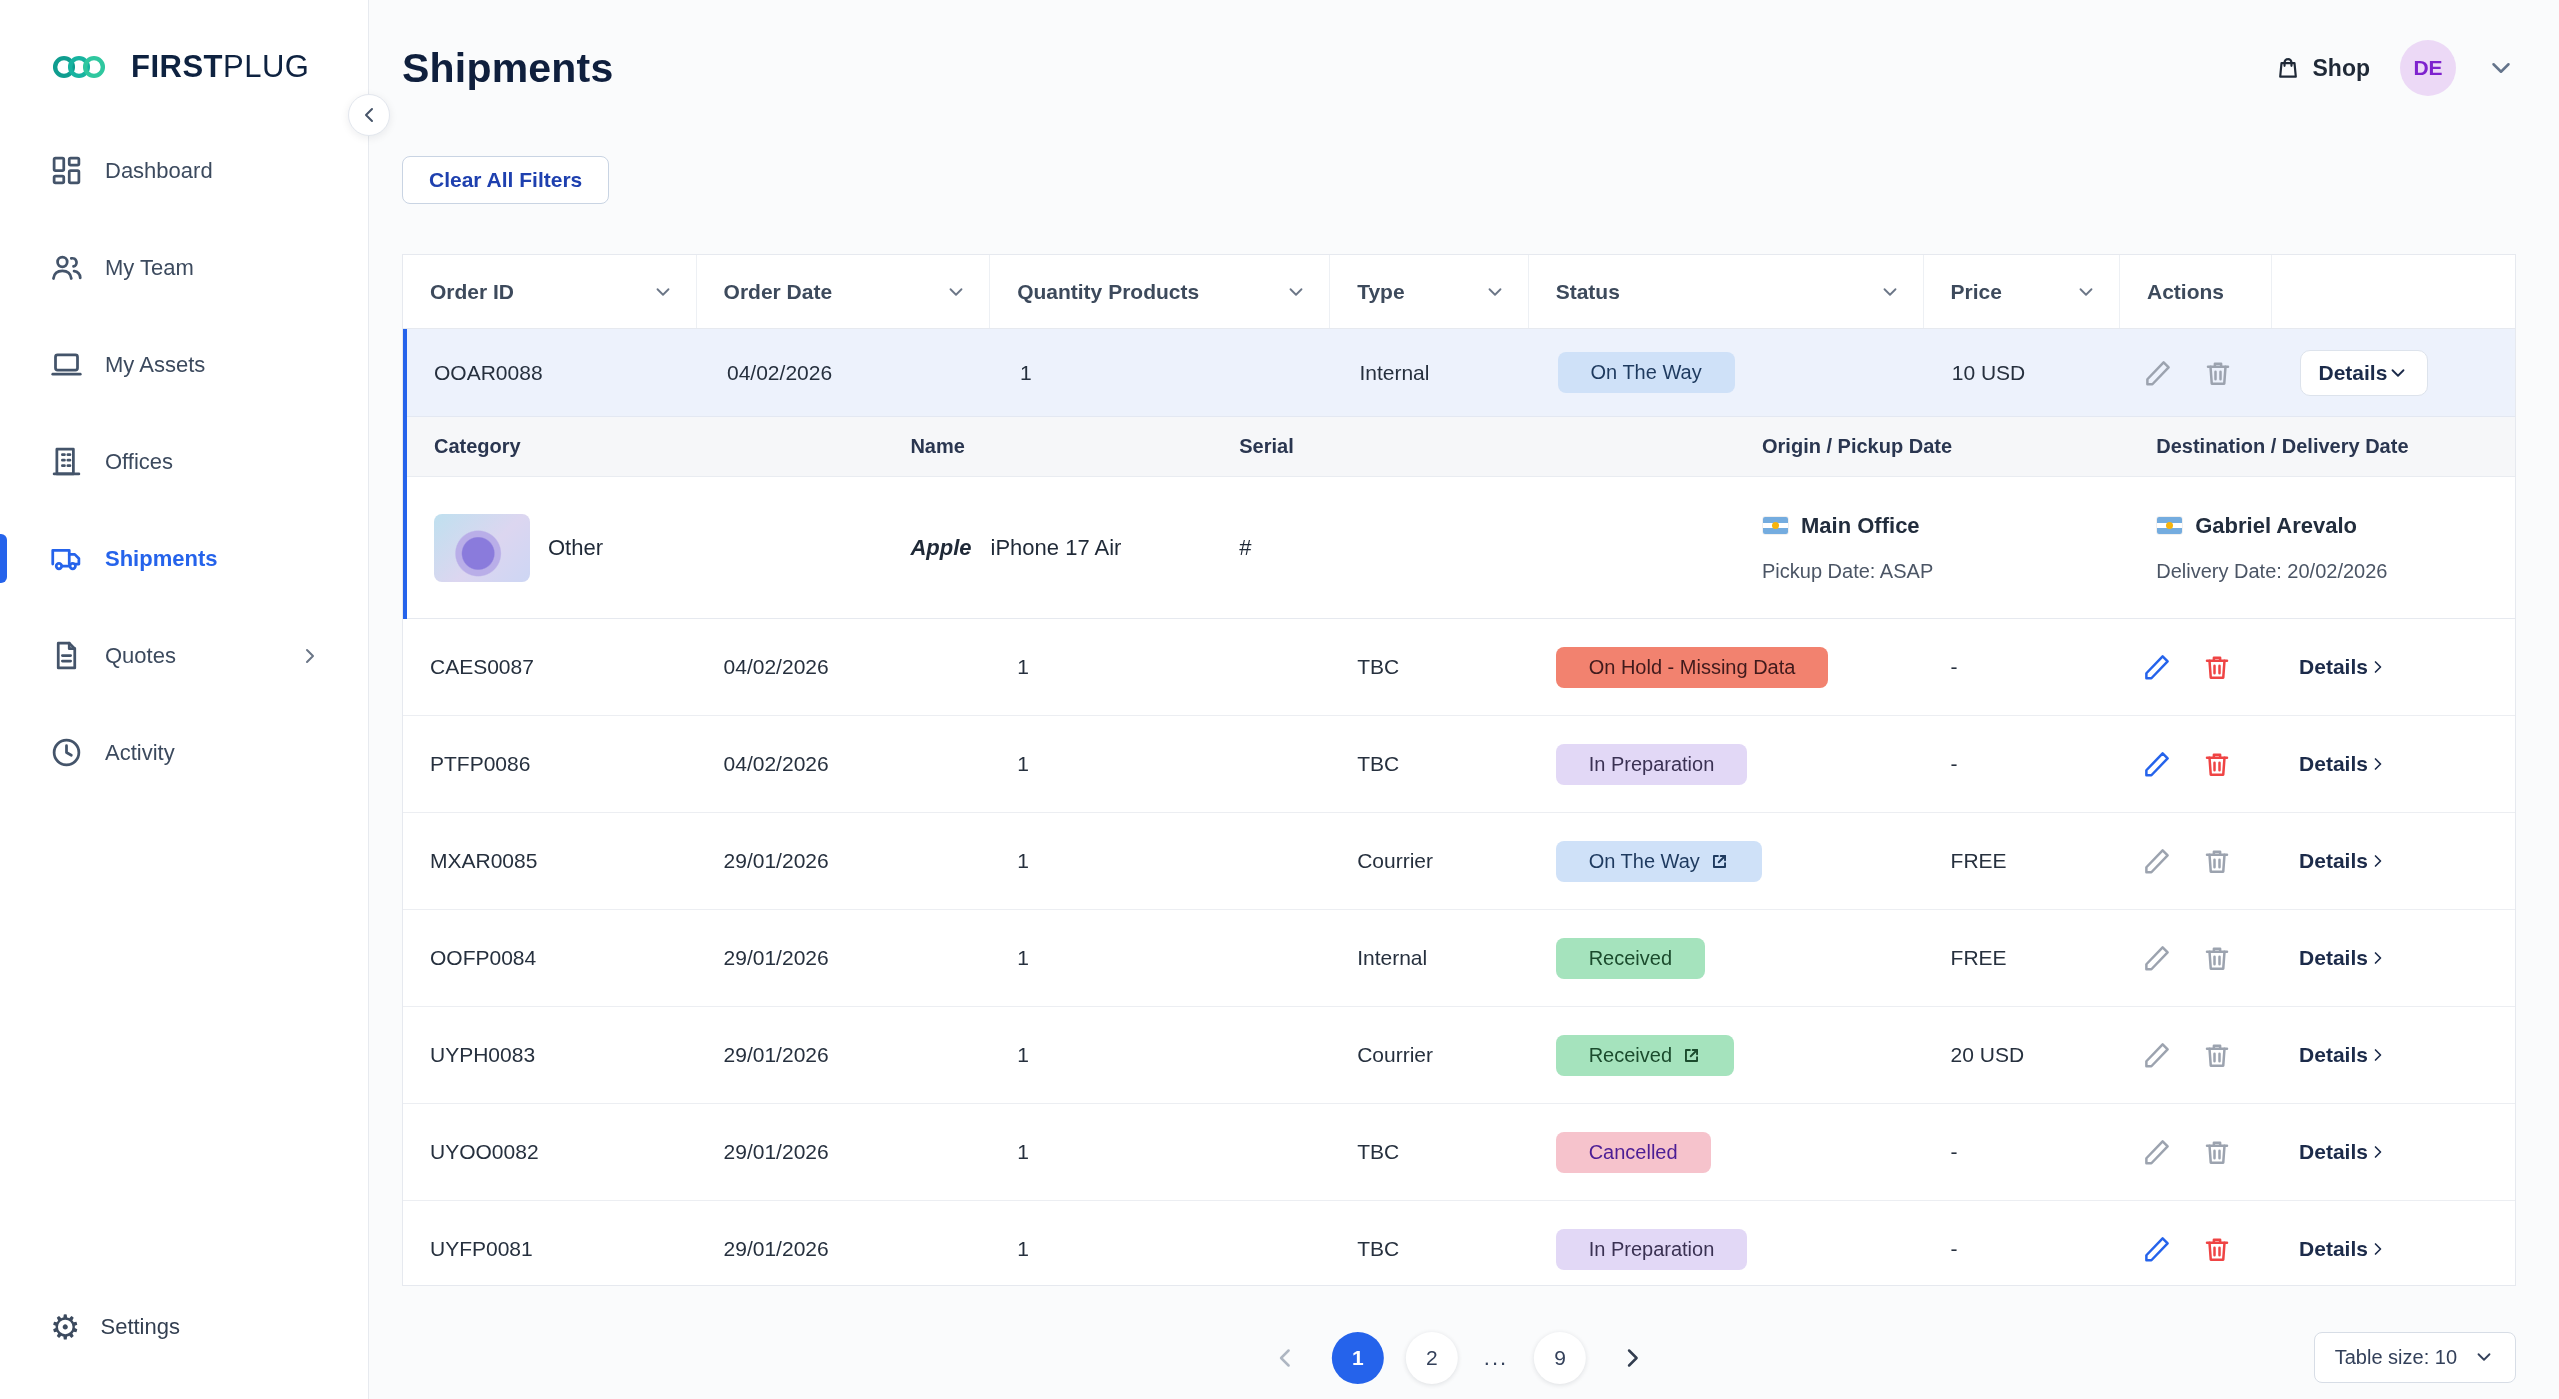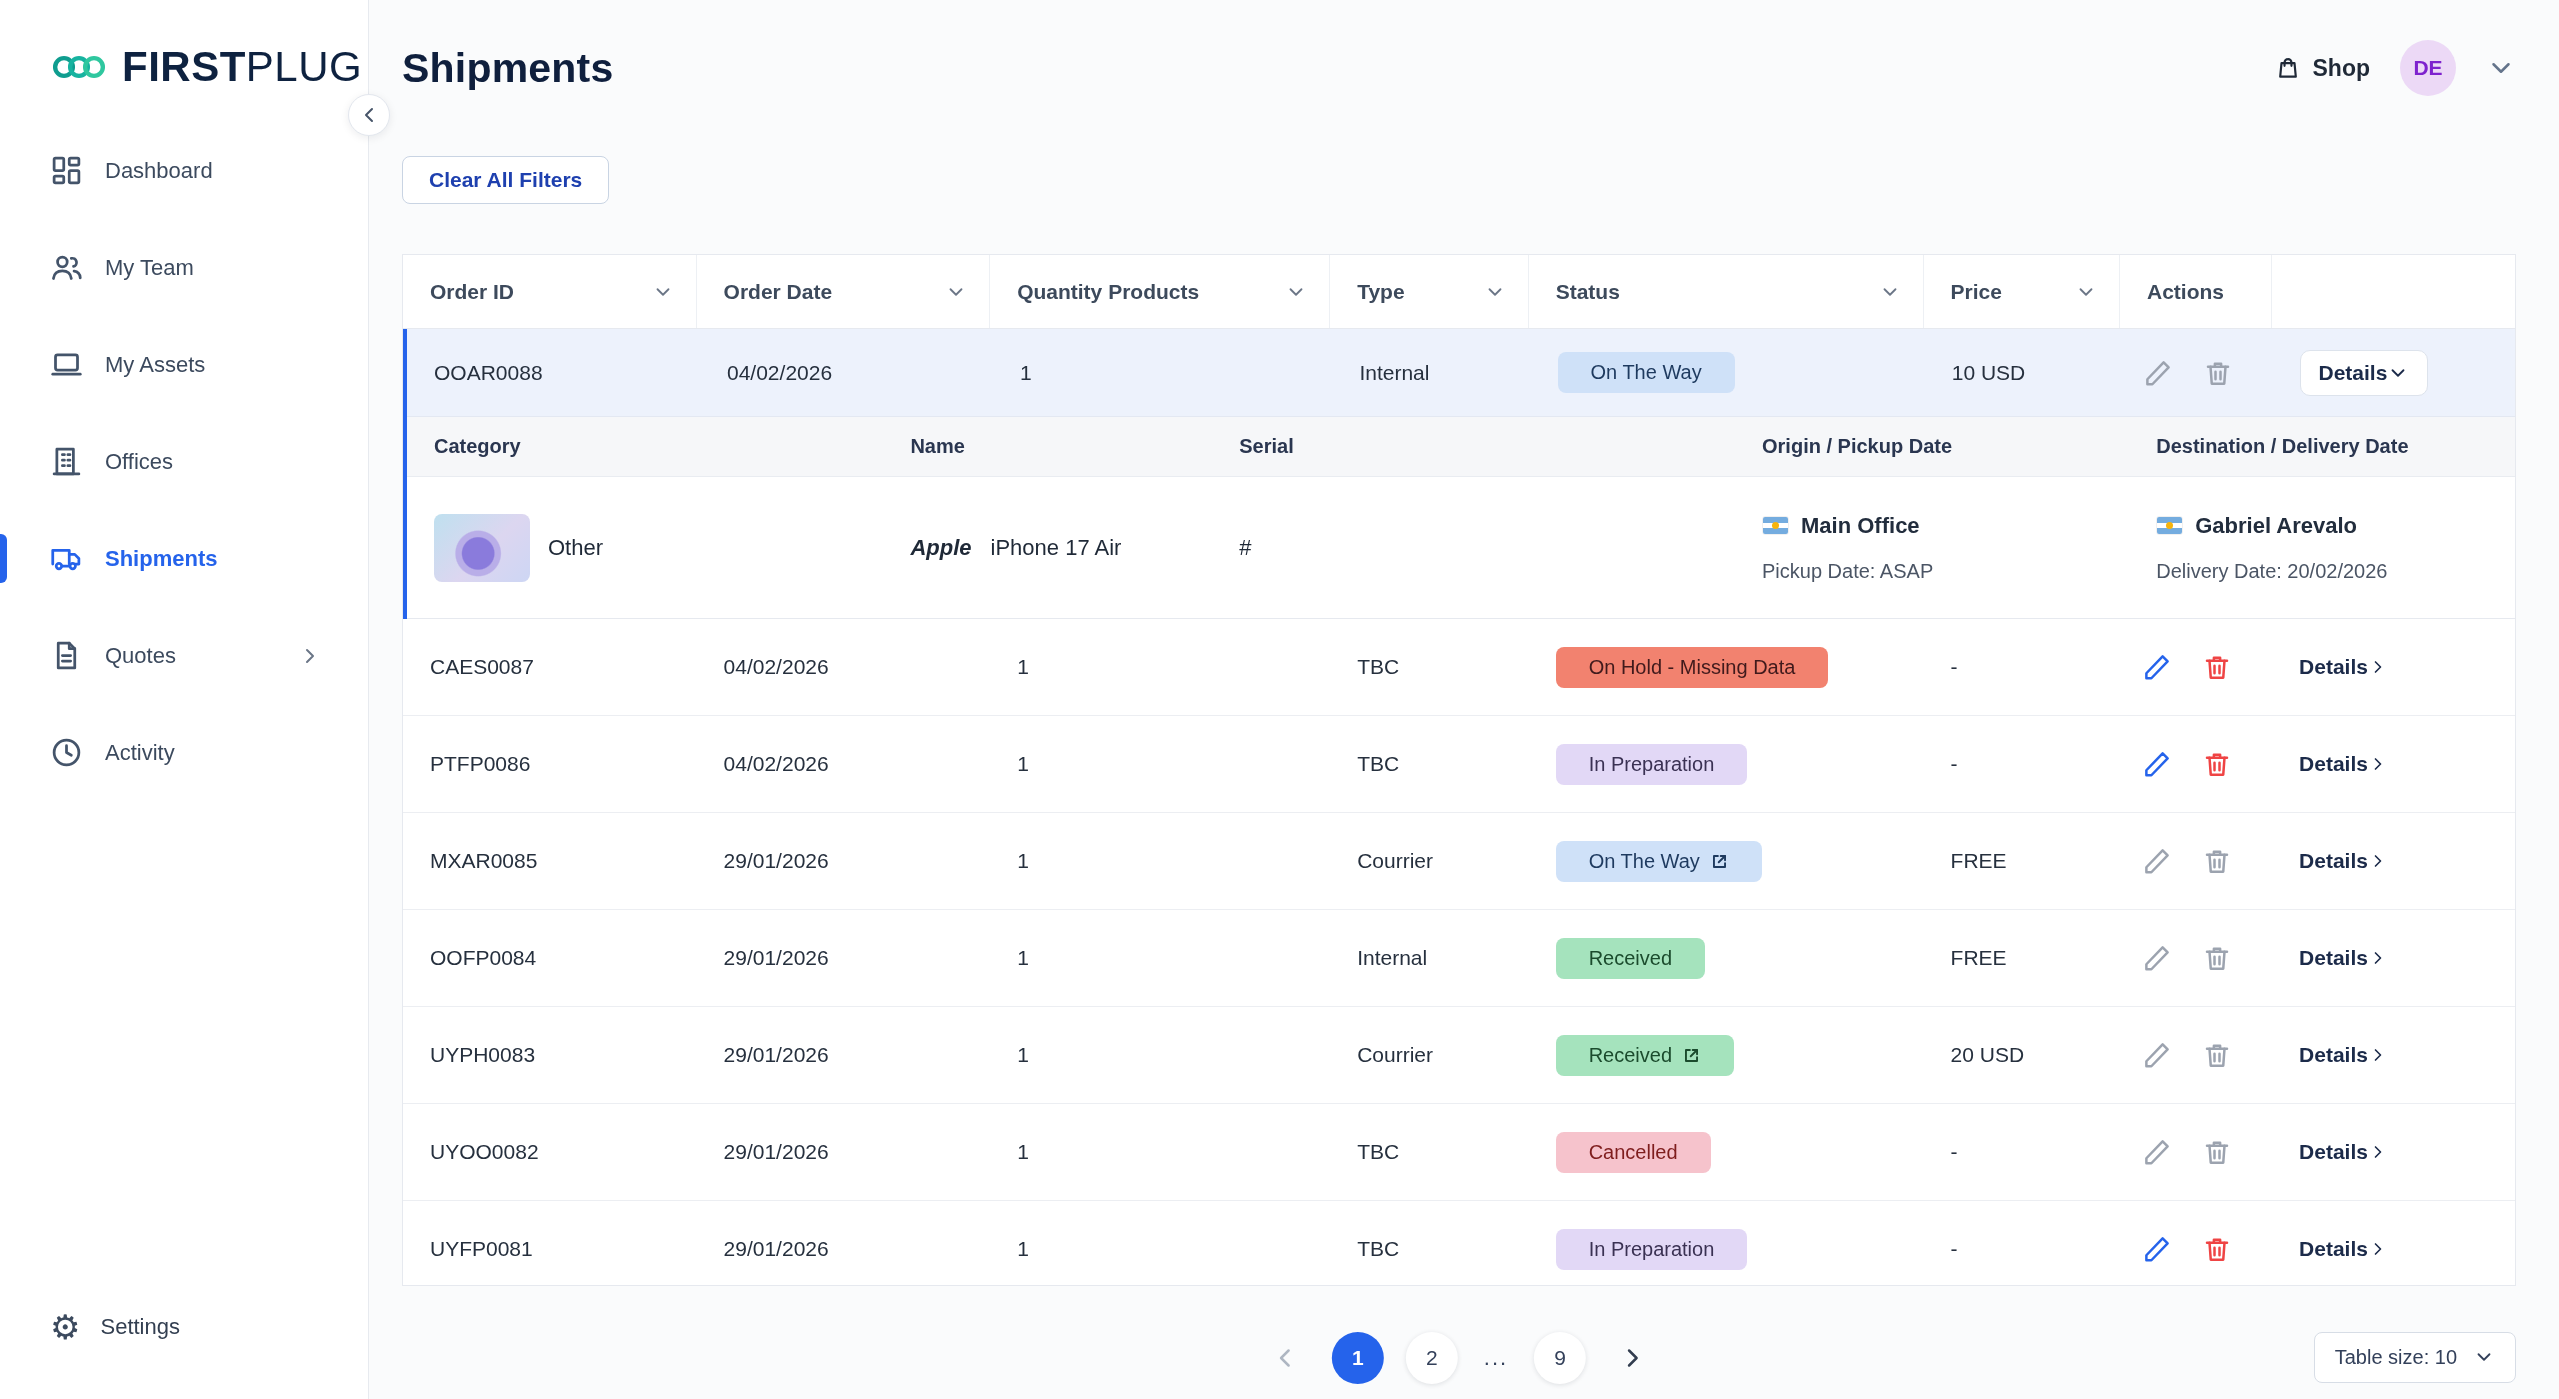--- a/index.html
+++ b/index.html
@@ -11,21 +11,21 @@
   }
   svg { display:block; }
   button { font-family: inherit; background:none; border:none; cursor:pointer; font-size:inherit; color:inherit; }
 
   
   .sidebar {
     width:369px; min-width:369px; background:#fff; border-right:1px solid #e7eaef;
     display:flex; flex-direction:column; position:relative; z-index:2;
   }
   .logo-row { display:flex; align-items:center; gap:14px; padding:38px 0 0 50px; height:96px; }
-  .logo-text { font-size:42px; letter-spacing:.5px; color:#0e2240; }
+  .logo-text { font-size:31px; letter-spacing:.5px; color:#0e2240;margin-left:9px; }
   .logo-text b { font-weight:800; }
   .logo-text span { font-weight:500; }
   .nav { margin-top:26px; display:flex; flex-direction:column; }
   .nav-item {
     height:97px; display:flex; align-items:center; gap:22px;
     padding:0 46px 0 50px; color:#3c4a5e; font-weight:500; position:relative; cursor:pointer;
   }
   .nav-item .ni-icon { color:#44546a; }
   .nav-item.active { color:#2563eb; font-weight:600; }
   .nav-item.active .ni-icon { color:#2563eb; }
@@ -617,21 +617,21 @@
         </button>
       </div>
     </div>
 
     <div class="trow grid8">
       <div class="td">UYOO0082</div>
       <div class="td">29/01/2026</div>
       <div class="td">1</div>
       <div class="td">TBC</div>
       <div class="td">
-        <span class="badge" style="background: rgb(246, 195, 204); color: #7f1d1d;">
+        <span class="badge" style="background: rgb(246, 195, 204); color: #4c1d95;">
             <span>Cancelled</span>
           </span>
       </div>
       <div class="td">-</div>
       <div class="td actions-cell">
         <button class="icon-btn" style="color: rgb(156, 163, 175);">
             <svg width="30" height="30">
               <use href="#i-pencil"></use>
             </svg>
           </button>

